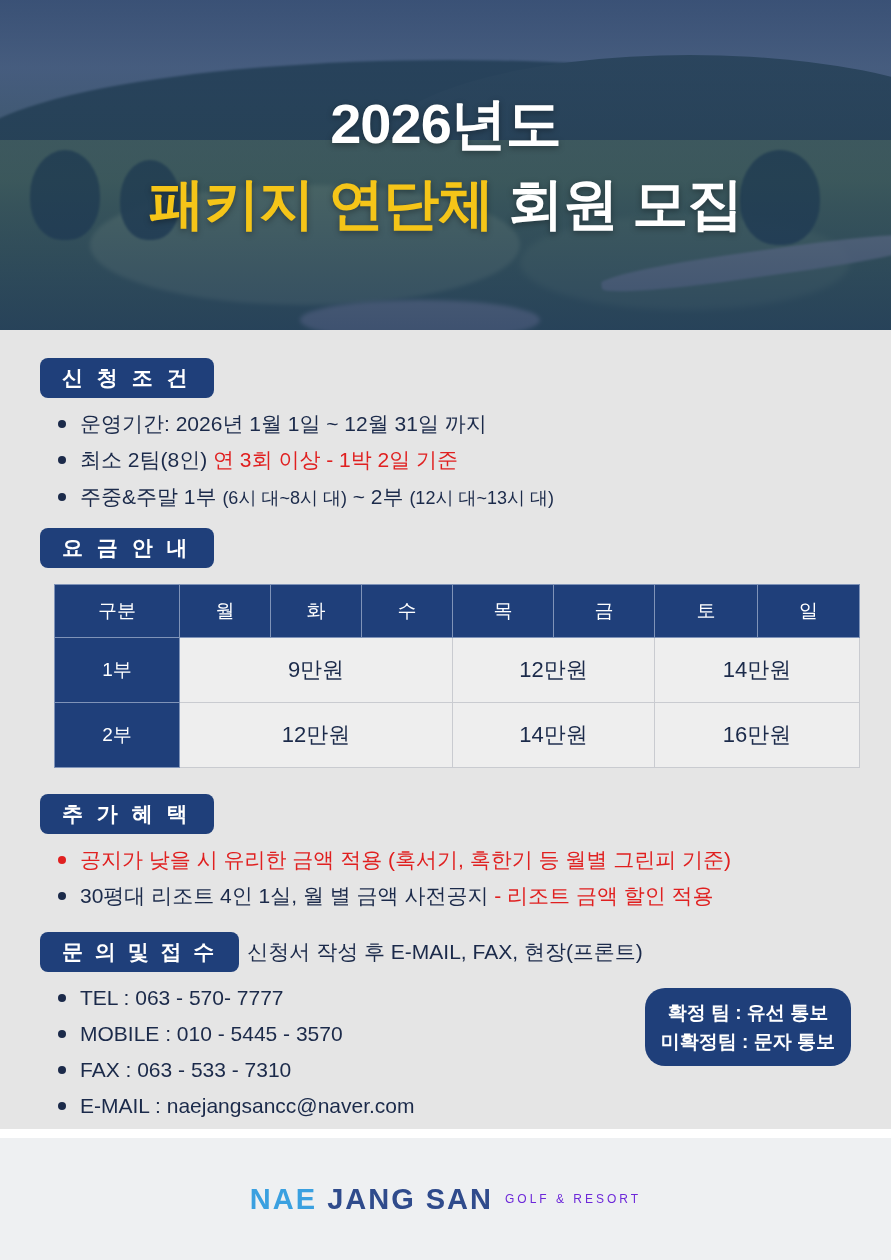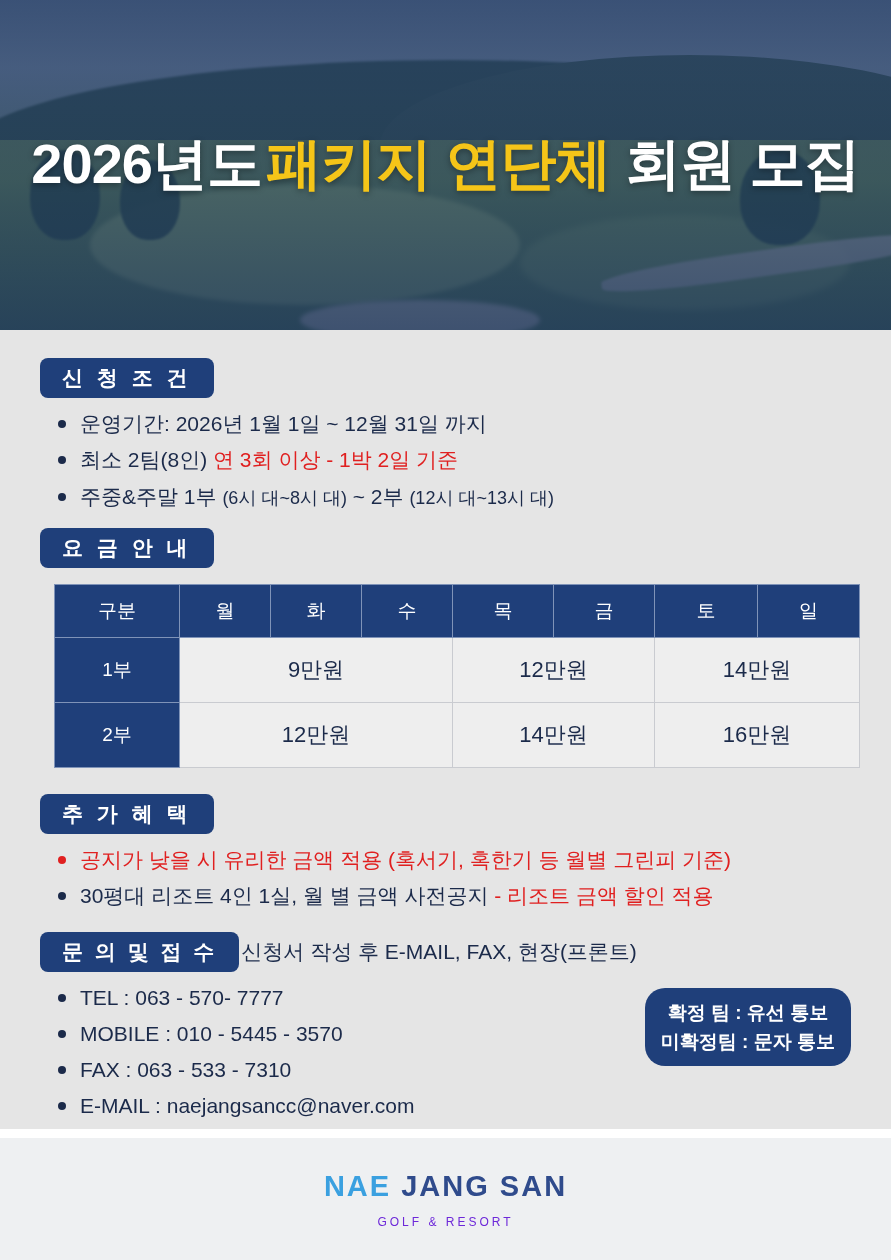--- a/index.html
+++ b/index.html
@@ -97,21 +97,21 @@
   }
   .hero-overlay {
     position: absolute;
     inset: 0;
     background: linear-gradient(180deg, rgba(24,48,94,.72) 0%, rgba(24,48,94,.62) 55%, rgba(24,48,94,.78) 100%);
   }
   .hero-text {
     position: absolute;
     inset: 0;
     display: flex;
-    flex-direction: row;
+    flex-direction: column;
     align-items: center;
     justify-content: center;
     gap: 4px;
   }
   .hero-line1 {
     font-size: 56px;
     font-weight: bold;
     color: #ffffff;
     letter-spacing: -1px;
     text-shadow: 0 2px 6px rgba(0,0,0,.35);
@@ -197,21 +197,21 @@
     color: #1b2a4a;
     font-size: 22px;
     text-align: center;
     border: 1px solid #c9cbd0;
   }
 
   
   .contact-head {
     display: flex;
     align-items: center;
-    gap: 2px;
+    gap: 8px;
     margin-top: 22px;
   }
   .contact-note { font-size: 21px; color: #1b2a4a; }
 
   .contact-row {
     display: flex;
     align-items: flex-start;
     justify-content: space-between;
   }
   .notice-box {
@@ -228,21 +228,21 @@
   }
 
   
   .footer {
     position: absolute;
     left: 0; bottom: 0;
     width: 891px;
     height: 122px;
     background: #eef0f2;
     display: flex;
-    flex-direction: column;
+    flex-direction: row;
     align-items: center;
     justify-content: center;
     gap: 12px;
   }
   .footer-logo {
     font-size: 29px;
     font-weight: bold;
     letter-spacing: 2px;
     color: #2f4b8c;
   }

